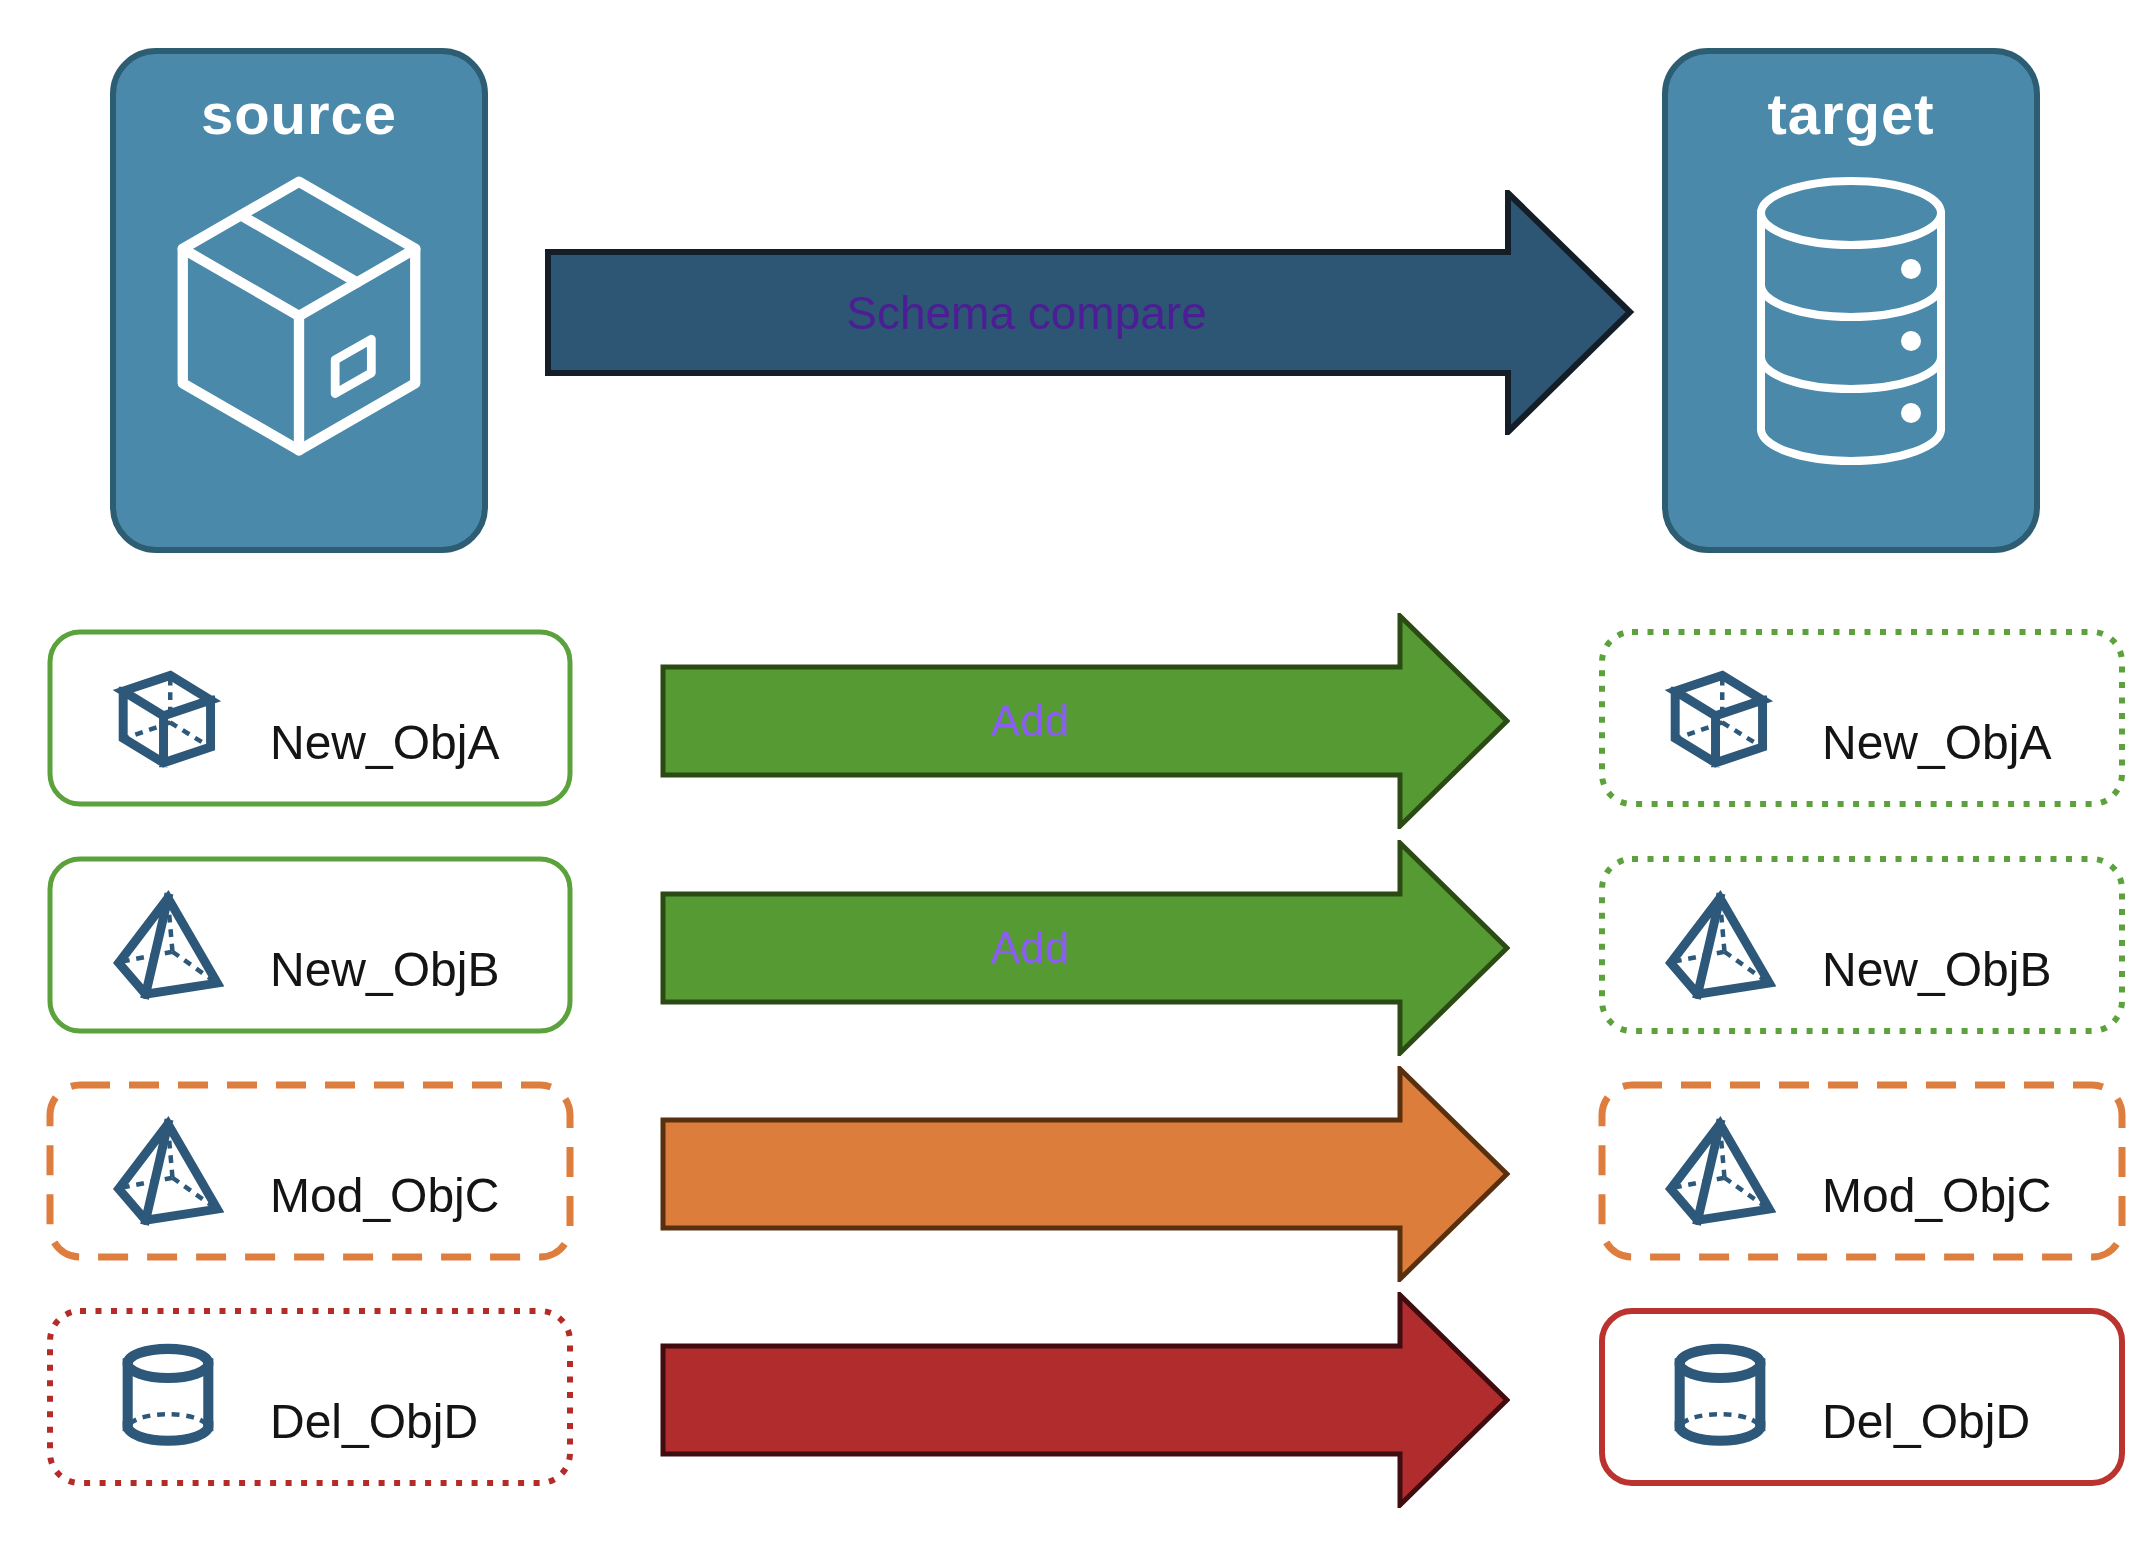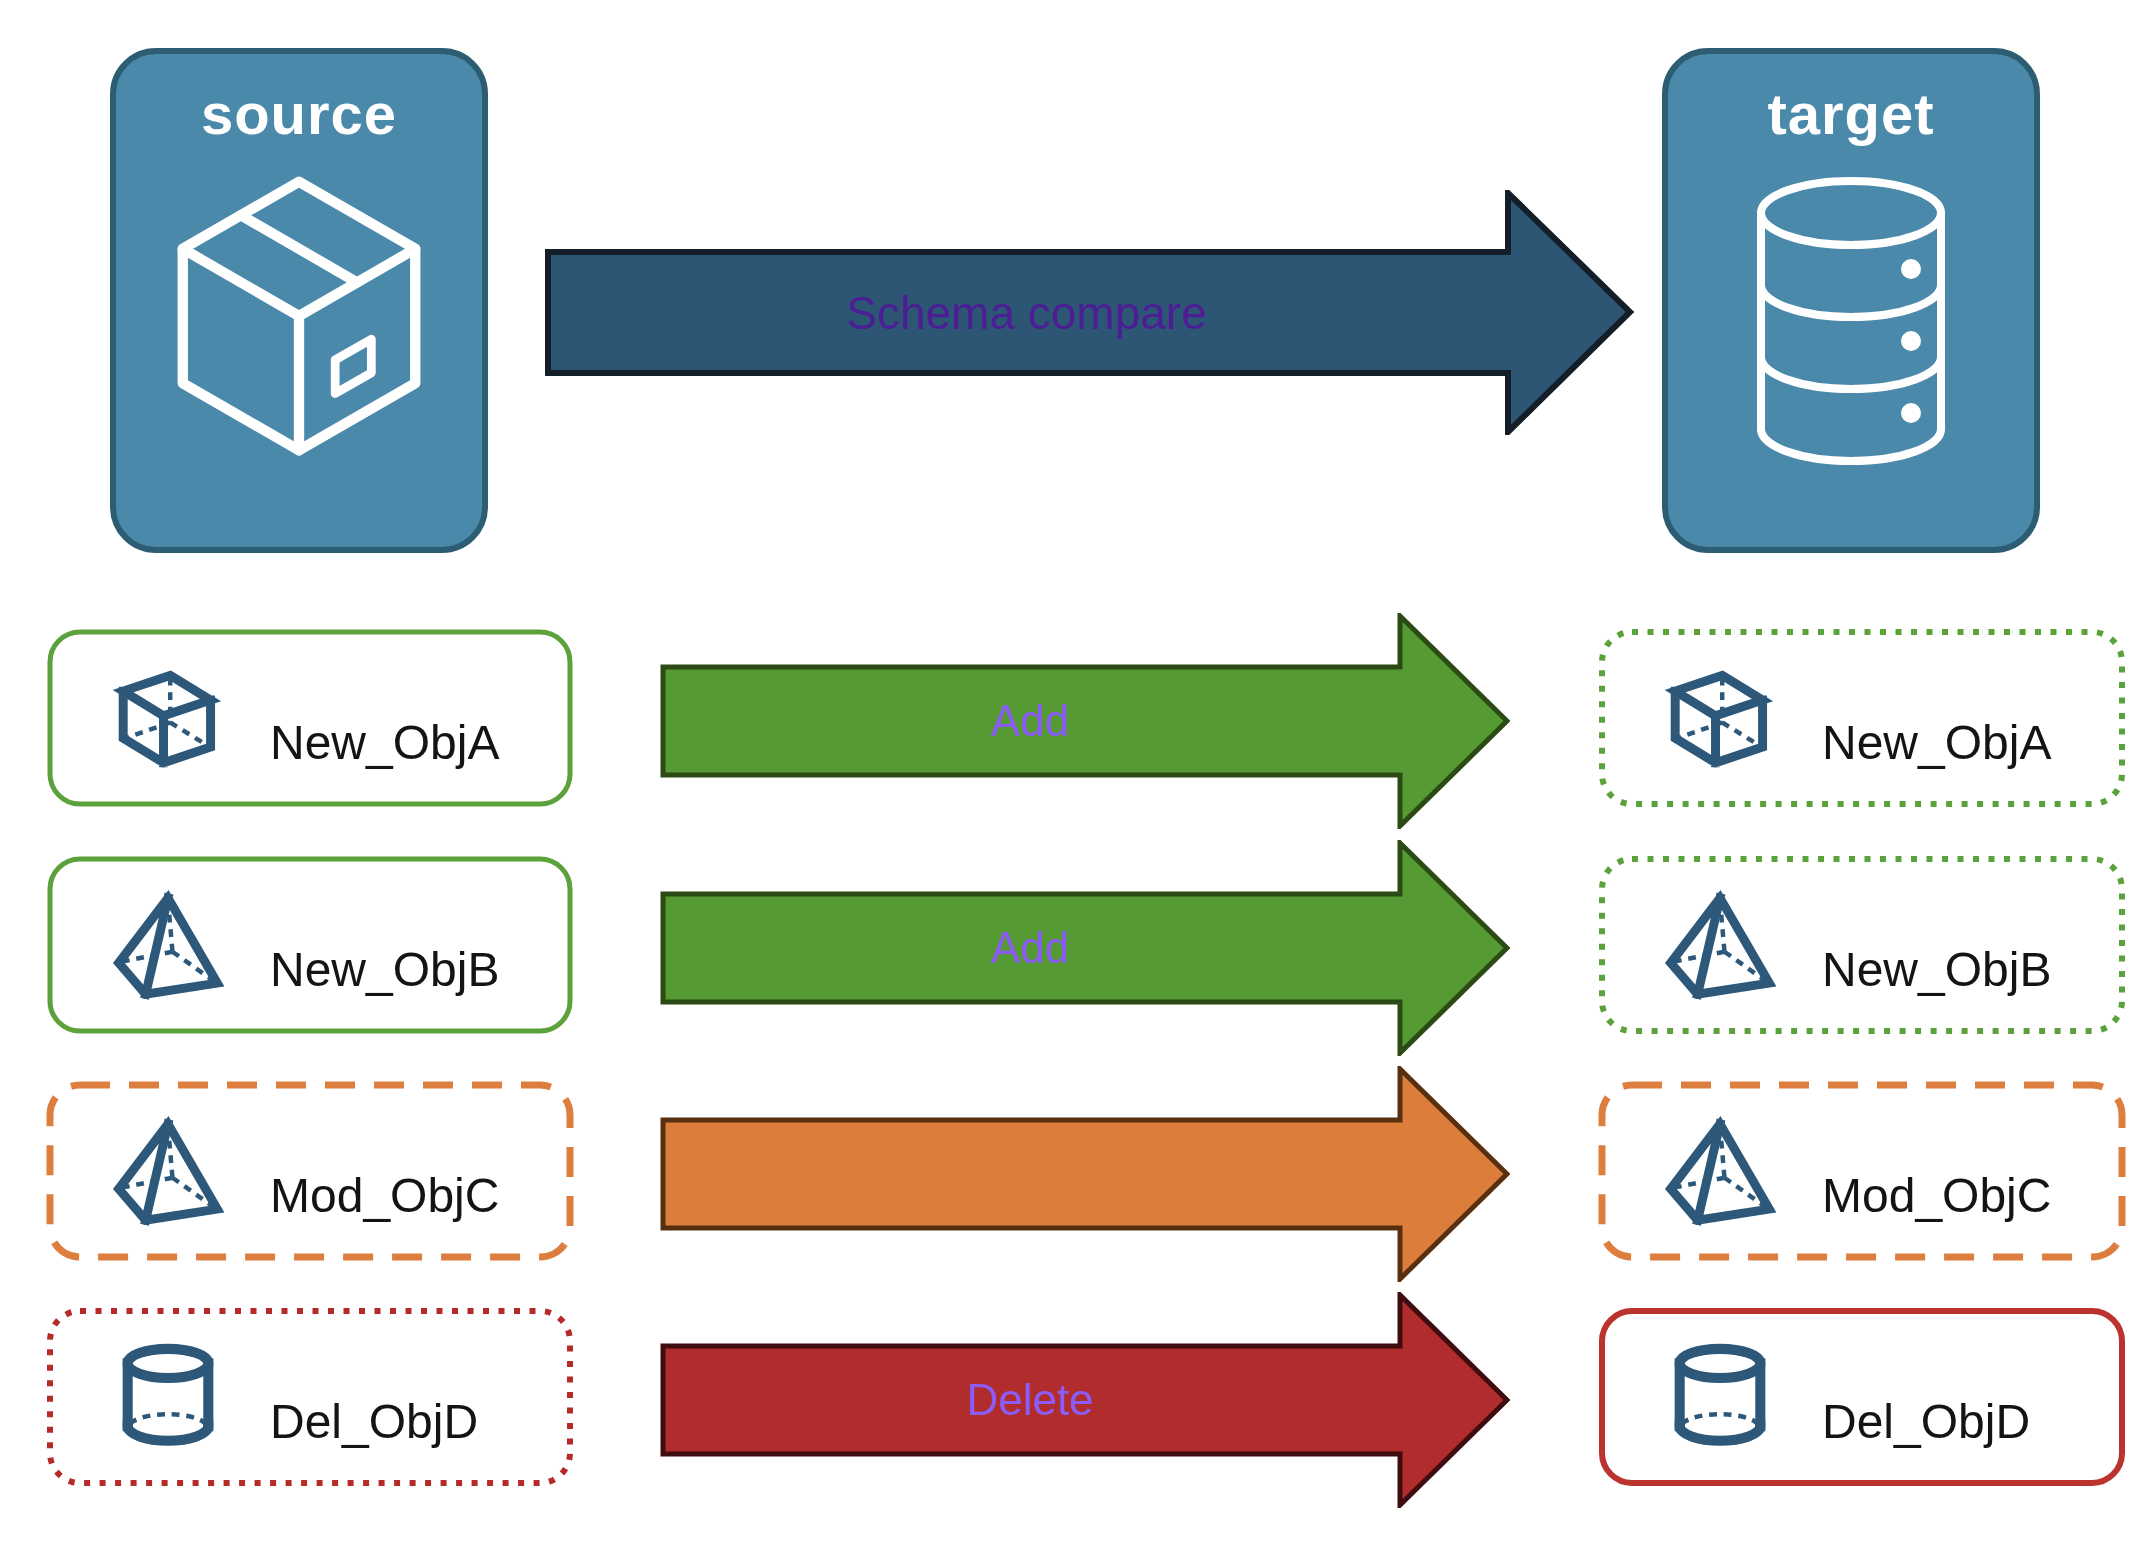--- a/index.html
+++ b/index.html
@@ -199,21 +199,20 @@
         <path class="hidden" d="M16,74 A36,13 0 0 1 84,74"></path>
       </svg>
     </div>
     <div class="obj-label">Del_ObjD</div>
   </div>
 
   <div class="row-arrow" style="left:660px;top:1292px;" data-variant="delete">
     <svg width="850" height="216" viewBox="0 0 850 216">
       <polygon points="3,54 740,54 740,3 847,108 740,213 740,162 3,162"></polygon>
     </svg>
-    <div class="arrow-label">Delete</div>
   </div>
 
   <div class="obj-box" style="left:1598px;top:1307px;" data-border="solid-red">
     <svg class="box-outline">
         <rect x="4" y="4" rx="30" style="width:calc(100% - 8px);height:calc(100% - 8px);"></rect>
       </svg>
     <div class="obj-icon">
       <svg viewBox="0 0 100 100">
         <ellipse class="solid thick9" cx="50" cy="20" rx="36" ry="13"></ellipse>
         <path class="solid thick9" d="M14,20 L14,76 M86,20 L86,76"></path>

